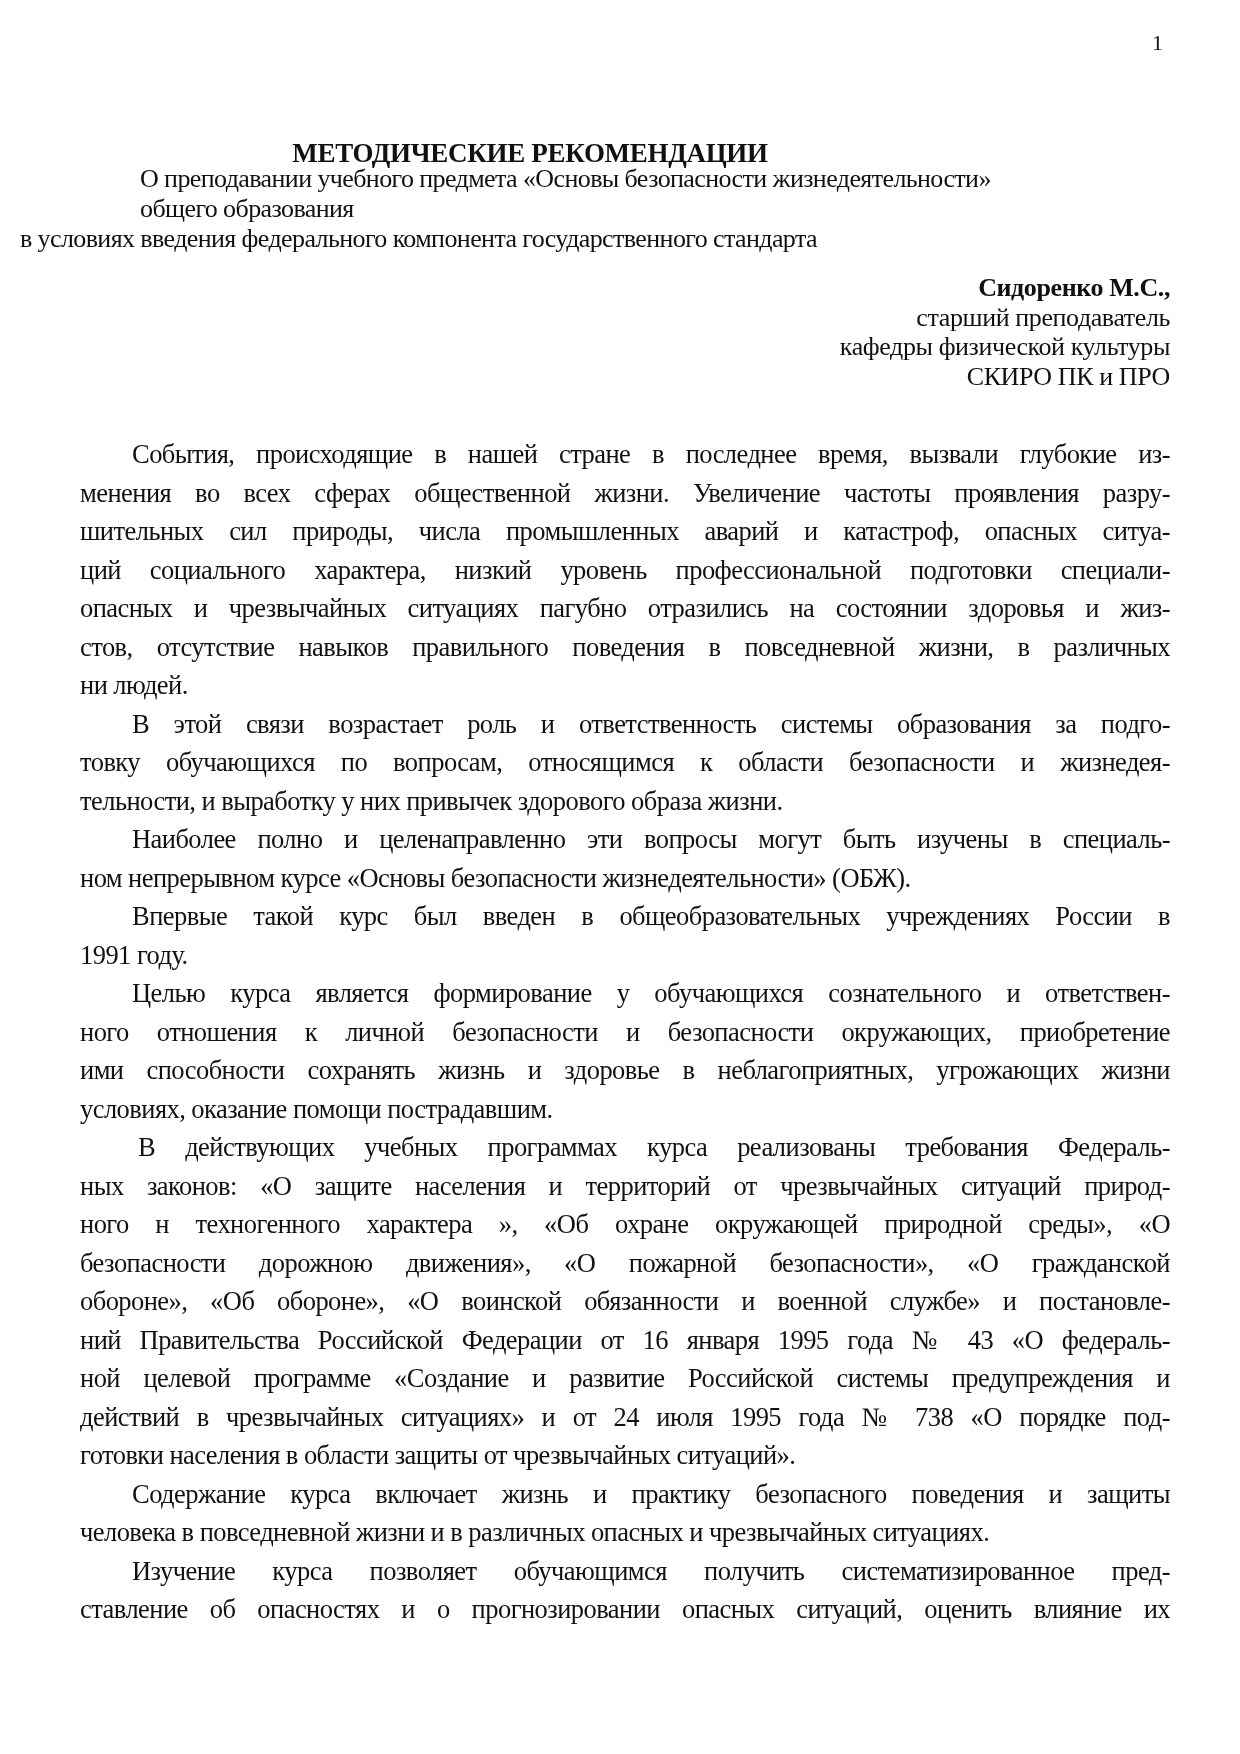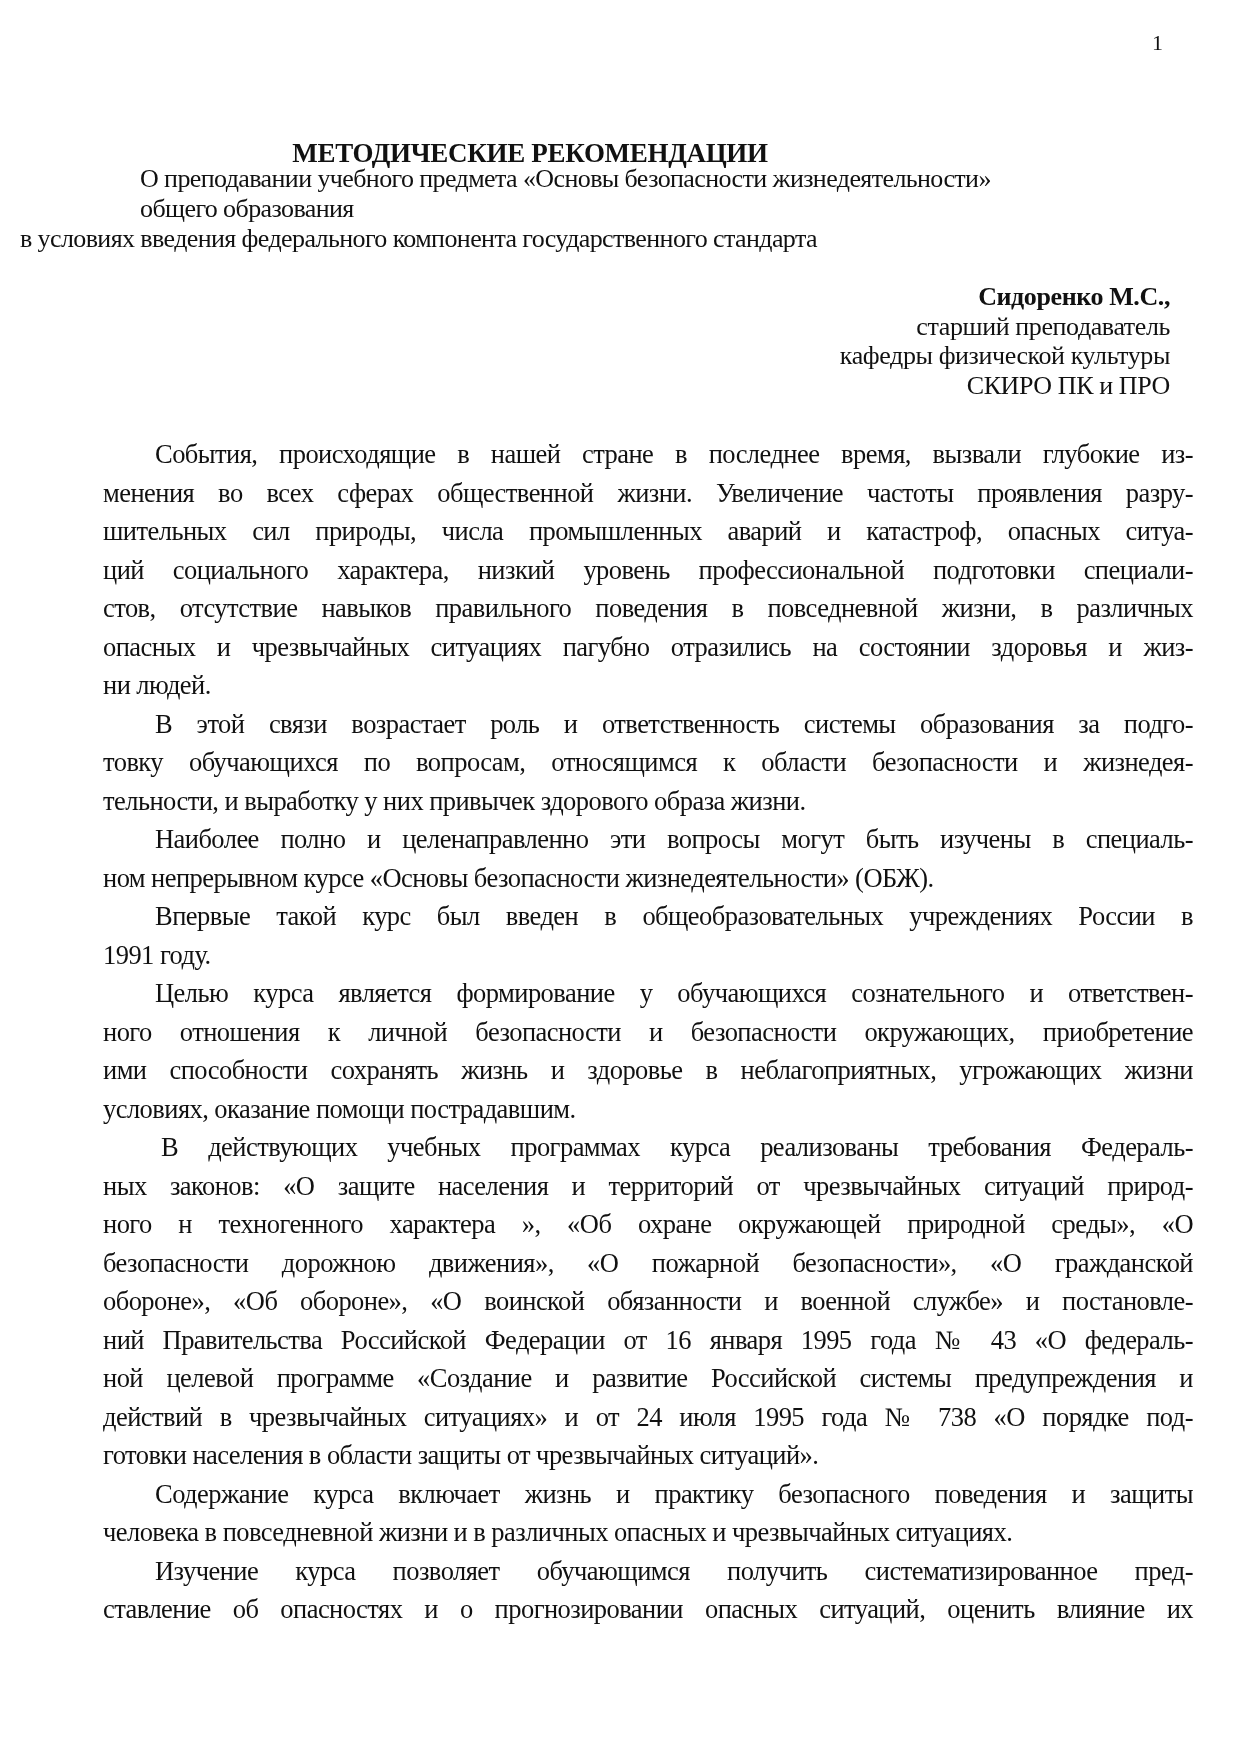--- a/index.html
+++ b/index.html
@@ -4,26 +4,26 @@
   <style>
     html, body { margin: 0; padding: 0; background: #ffffff; }
     body { width: 1240px; height: 1754px; position: relative; overflow: hidden;
            font-family: "Liberation Serif", "DejaVu Serif", serif; color: #111111; }
     .page-number { position: absolute; top: 30px; left: 1152px; font-size: 22px; line-height: 26px; }
     .title { position: absolute; top: 137px; left: 0; width: 1060px; text-align: center;
              font-weight: bold; font-size: 27px; line-height: 32px; letter-spacing: -0.3px; }
     .subtitle { position: absolute; top: 164px; left: 140px; width: 1040px; text-align: left;
                 font-size: 26px; line-height: 30px; letter-spacing: -0.6px; }
     .subtitle .line { display: block; white-space: nowrap; }
-    .author-block { position: absolute; top: 282px; right: 70px; text-align: right;
+    .author-block { position: absolute; top: 273px; right: 70px; text-align: right;
                     font-size: 26px; line-height: 29.5px; letter-spacing: -0.4px; }
     .author-block .line { display: block; white-space: nowrap; }
     .author-name { font-weight: bold; }
     .body-text { position: absolute; top: 435px; left: 80px; width: 1090px;
-                 font-size: 26.5px; line-height: 38.5px; letter-spacing: -0.55px; margin-left: 23px; }
+                 font-size: 26.5px; line-height: 38.5px; letter-spacing: -0.55px; }
     .paragraph { margin: 0; }
     .tline { display: block; text-align: justify; text-align-last: justify; white-space: nowrap;
              height: 38.5px; overflow: visible; }
     .tline.last { text-align-last: left; }
     .tline.first { text-indent: 52px; }
     .tline.first.extra { text-indent: 58px; }
   </style>
 </head>
 <body>
 
@@ -44,22 +44,22 @@
   <span class="line">СКИРО ПК и ПРО</span>
 </div>
 
 <div class="body-text">
 
   <div class="paragraph">
     <span class="tline first" style="white-space: normal;">События, происходящие в нашей стране в последнее время, вызвали глубокие из-</span>
     <span class="tline" style="white-space: normal;">менения во всех сферах общественной жизни. Увеличение частоты проявления разру-</span>
     <span class="tline" style="white-space: normal;">шительных сил природы, числа промышленных аварий и катастроф, опасных ситуа-</span>
     <span class="tline" style="white-space: normal;">ций социального характера, низкий уровень профессиональной подготовки специали-</span>
+    <span class="tline" style="white-space: normal;">опасных и чрезвычайных ситуациях пагубно отразились на состоянии здоровья и жиз-</span>
     <span class="tline" style="white-space: normal;">стов, отсутствие навыков правильного поведения в повседневной жизни, в различных</span>
-    <span class="tline" style="white-space: normal;">опасных и чрезвычайных ситуациях пагубно отразились на состоянии здоровья и жиз-</span>
     <span class="tline last" style="white-space: normal;">ни людей.</span>
   </div>
 
   <div class="paragraph">
     <span class="tline first" style="white-space: normal;">В этой связи возрастает роль и ответственность системы образования за подго-</span>
     <span class="tline" style="white-space: normal;">товку обучающихся по вопросам, относящимся к области безопасности и жизнедея-</span>
     <span class="tline last" style="white-space: normal;">тельности, и выработку у них привычек здорового образа жизни.</span>
   </div>
 
   <div class="paragraph">

